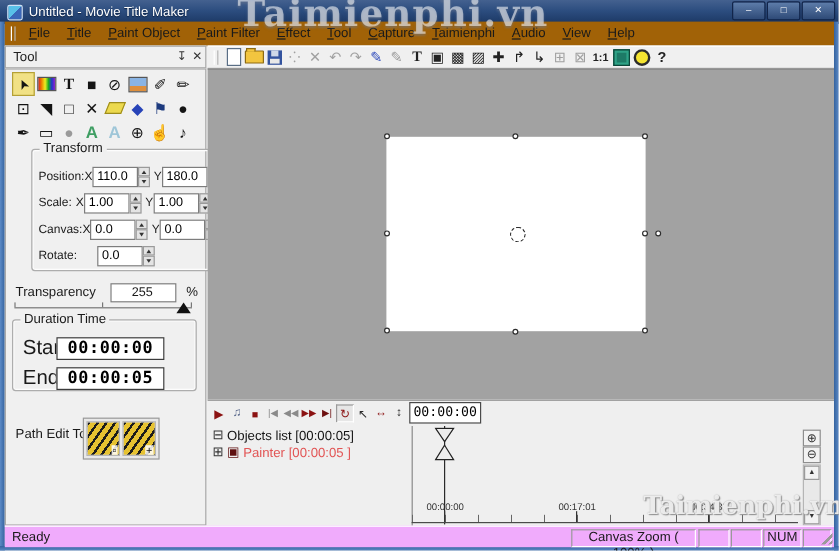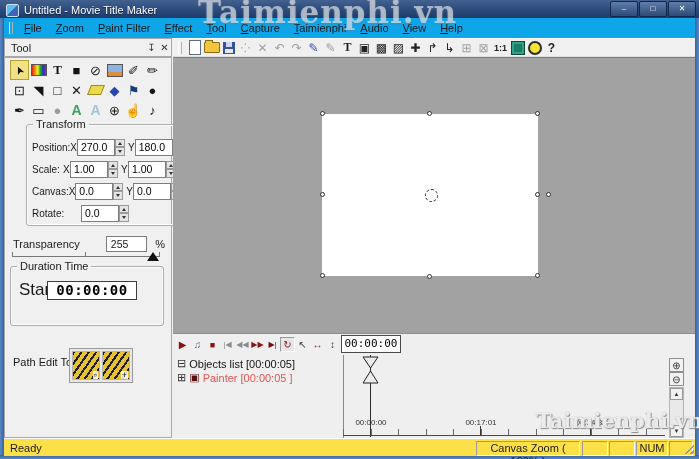--- a/index.html
+++ b/index.html
@@ -10,21 +10,21 @@
   .app-icon{width:11px;height:11px;margin:0 5px 0 6px;border:1px solid #cfe0f5;border-radius:2px;
     background:linear-gradient(135deg,#58c0e8 0 50%,#3a66b8 50% 100%);}
   .title-text{color:#fff;font-size:11px;text-shadow:0 1px 1px #0a1c38;}
   .winbtns{position:absolute;right:3px;top:1px;display:flex;}
   .winbtn{width:26px;height:14px;margin-left:1px;border:1px solid #12254a;border-radius:2px;
     background:linear-gradient(180deg,#5e7daa,#2e4a77);color:#fff;font-size:8px;line-height:13px;text-align:center;}
   .frame-l{position:absolute;left:0;top:18px;width:4px;height:441px;background:linear-gradient(90deg,#5c8ac6,#35639f);}
   .frame-r{position:absolute;left:695px;top:18px;width:4px;height:441px;background:linear-gradient(90deg,#35639f,#5c8ac6);}
   .frame-b{position:absolute;left:0;top:455px;width:699px;height:4px;background:linear-gradient(180deg,#35639f,#5c8ac6);}
   
-  .menubar{position:absolute;left:4px;top:18px;width:691px;height:20px;background:#0ea5e9;
+  .menubar{position:absolute;left:4px;top:18px;width:691px;height:20px;background:#a16207;
     display:flex;align-items:center;border-bottom:1px solid #e2e2e2;}
   .mgrip{width:2px;height:12px;border-left:1px solid #fff;border-right:1px solid #b5b5b5;margin:0 4px 0 5px;}
   .menu-item{display:inline-block;padding:0 7px;font-size:11px;color:#1a1a1a;line-height:19px;}
   .menu-item::first-letter{text-decoration:underline;}
   
   .tool-header{position:absolute;left:4px;top:38px;width:168px;height:19px;background:#f0f0f0;
     border:1px solid #a8a8a8;box-sizing:border-box;display:flex;align-items:center;}
   .tool-header .cap{font-size:11px;color:#222;margin-left:6px;flex:1;}
   .cap-btn{font-size:10px;color:#333;width:13px;text-align:center;line-height:17px;}
   .main-toolbar{position:absolute;left:173px;top:38px;width:522px;height:19px;background:#f0f0f0;
@@ -71,21 +71,21 @@
   .t-xy{width:9px;}
   .spinfield{display:flex;margin-right:3px;}
   .sf-val{width:33px;height:15px;background:#fff;border:1px solid #7d7d7d;font-size:10.5px;line-height:15px;padding-left:3px;color:#000;}
   .spin{width:10px;height:17px;display:flex;flex-direction:column;}
   .sp{flex:1;background:#e4e4e4;border:1px solid #9a9a9a;position:relative;}
   .sp::after{content:"";position:absolute;left:2px;top:2px;border-left:2.5px solid transparent;border-right:2.5px solid transparent;}
   .sp.up::after{border-bottom:3px solid #333;}
   .sp.dn::after{border-top:3px solid #333;}
   
   .transp-row{position:absolute;left:8px;top:178px;width:152px;display:flex;align-items:center;font-size:11px;color:#1a1a1a;}
-  .transp-val{width:42px;height:14px;background:#fff;border:1px solid #7d7d7d;font-size:10.5px;line-height:14px;padding-left:4px;margin-left:26px;}
+  .transp-val{width:42px;height:14px;background:#fff;border:1px solid #7d7d7d;font-size:10.5px;line-height:14px;padding-left:17px;margin-left:12px;}
   .transp-unit{margin-left:8px;}
   .slider-track{position:absolute;left:7px;top:198px;width:148px;height:1px;background:#777;}
   .slider-tick{position:absolute;top:194px;width:1px;height:4px;background:#777;}
   .slider-thumb{position:absolute;left:142px;top:194px;width:0;height:0;
     border-left:6px solid transparent;border-right:6px solid transparent;border-bottom:9px solid #111;}
   
   .g-duration{left:5px;top:208px;width:152px;height:58px;}
   .d-row{display:flex;align-items:center;margin:5px 0 0 8px;}
   .d-row:first-of-type{margin-top:13px;}
   .d-lab{width:28px;font-size:17px;color:#1a1a1a;}
@@ -131,21 +131,21 @@
   .ticks{position:absolute;left:170px;top:95px;width:320px;height:6px;
     background:repeating-linear-gradient(to right,#666 0 1px,transparent 1px 27.5px);}
   .majortick{position:absolute;top:92px;width:1px;height:9px;background:#333;}
   .baseline{position:absolute;left:170px;top:101px;width:322px;height:1px;background:#4a4a4a;}
   .zoombtn{position:absolute;left:496px;width:15px;height:14px;border:1px solid #8e8e8e;background:#f2f2f2;
     font-size:10px;line-height:13px;text-align:center;color:#333;box-sizing:border-box;}
   .vscroll{position:absolute;left:496px;top:53px;width:15px;height:51px;background:#e9e9e9;border:1px solid #b5b5b5;box-sizing:border-box;}
   .vs-btn{position:absolute;left:0;width:13px;height:12px;background:#f2f2f2;border:1px solid #9a9a9a;
     font-size:6px;text-align:center;line-height:11px;color:#333;box-sizing:border-box;}
   
-  .statusbar{position:absolute;left:4px;top:438px;width:691px;height:17px;background:#fde047;border-top:1px solid #fff;}
+  .statusbar{position:absolute;left:4px;top:438px;width:691px;height:17px;background:#f0abfc;border-top:1px solid #fff;}
   .sb-ready{position:absolute;left:6px;top:3px;font-size:11px;color:#1a1a1a;}
   .sb-panel{position:absolute;top:2px;height:13px;border:1px solid;border-color:#9a9a9a #fff #fff #9a9a9a;
     font-size:11px;text-align:center;line-height:13px;color:#1a1a1a;box-sizing:content-box;}
   .grip{position:absolute;right:1px;top:3px;width:12px;height:12px;
     background:repeating-linear-gradient(135deg,transparent 0 2px,#9a9a9a 2px 4px);
     clip-path:polygon(100% 0,100% 100%,0 100%);}
   
   .wm{position:absolute;font-family:"DejaVu Serif",serif;font-weight:bold;pointer-events:none;z-index:60;}
   .wm-top{left:198px;top:-6px;font-size:31px;letter-spacing:1px;color:rgba(255,255,255,.55);
     text-shadow:0 1px 2px rgba(110,120,140,.55);}
@@ -166,21 +166,22 @@
       <div class="winbtn">✕</div>
     </div>
   </div>
   <div class="frame-l"></div>
   <div class="frame-r"></div>
   <div class="frame-b"></div>
 
   <div class="menubar">
     <div class="mgrip"></div>
     <span class="menu-item">File</span>
-    <span class="menu-item">Zoom</span>
+    <span class="menu-item">Title</span>
+    <span class="menu-item">Paint Object</span>
     <span class="menu-item">Paint Filter</span>
     <span class="menu-item">Effect</span>
     <span class="menu-item">Tool</span>
     <span class="menu-item">Capture</span>
     <span class="menu-item">Taimienphi</span>
     <span class="menu-item">Audio</span>
     <span class="menu-item">View</span>
     <span class="menu-item">Help</span>
   </div>
 
@@ -260,21 +261,21 @@
       <span class="tool">☝</span>
       <span class="tool">♪</span>
     </div>
 
     <div class="group g-transform">
       <span class="legend">Transform</span>
       <div class="t-row">
         <span class="t-lab">Position:</span>
         <span class="t-xy">X</span>
         <span class="spinfield">
-            <span class="sf-val">270.0</span>
+            <span class="sf-val">110.0</span>
           <span class="spin">
               <span class="sp up"></span>
               <span class="sp dn"></span>
             </span>
           </span>
         <span class="t-xy">Y</span>
         <span class="spinfield">
             <span class="sf-val">180.0</span>
           <span class="spin">
               <span class="sp up"></span>
@@ -342,20 +343,24 @@
     <div class="slider-tick" style="left:7px"></div>
     <div class="slider-tick" style="left:80px"></div>
     <div class="slider-tick" style="left:154px"></div>
     <div class="slider-thumb"></div>
 
     <div class="group g-duration">
       <span class="legend">Duration Time</span>
       <div class="d-row">
         <span class="d-lab">Start</span>
         <span class="d-field">00:00:00</span>
+      </div>
+      <div class="d-row">
+        <span class="d-lab">End</span>
+        <span class="d-field">00:00:05</span>
       </div>
     </div>
 
 
     <span class="path-lab">Path Edit Tool</span>
     <div class="path-btns">
       <div class="path-btn">
           <em>▫</em>
         </div>
       <div class="path-btn">

